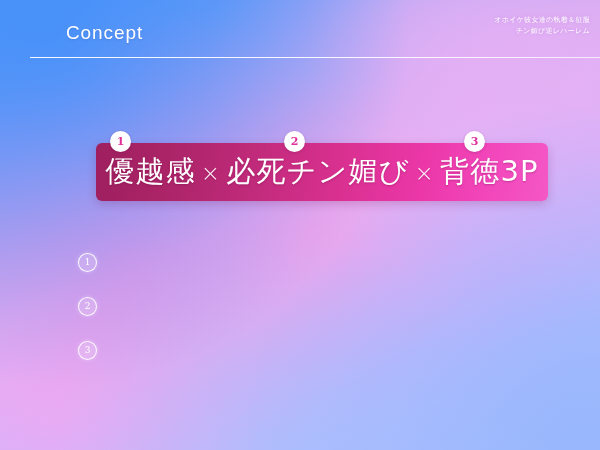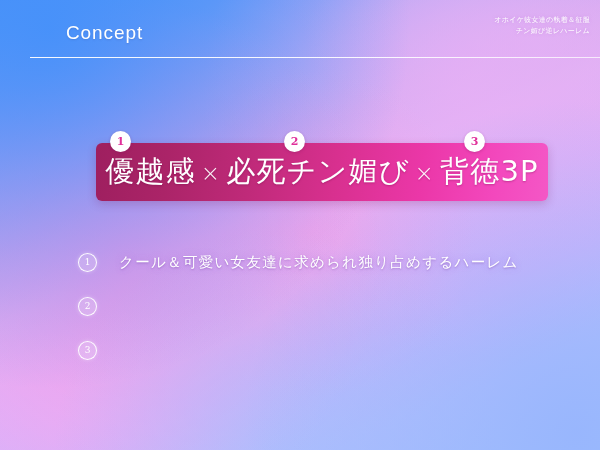--- a/index.html
+++ b/index.html
@@ -222,21 +222,20 @@
     </div>
     <div class="banner-badge b1">1</div>
     <div class="banner-badge b2">2</div>
     <div class="banner-badge b3">3</div>
   </div>
 
   <div class="bullets">
 
     <div class="bullet-row">
       <div class="bullet-badge">1</div>
-      <div class="bullet-text">クール＆可愛い女友達に求められ独り占めするハーレム</div>
     </div>
 
     <div class="bullet-row">
       <div class="bullet-badge">2</div>
     </div>
 
     <div class="bullet-row">
       <div class="bullet-badge">3</div>
     </div>
 

